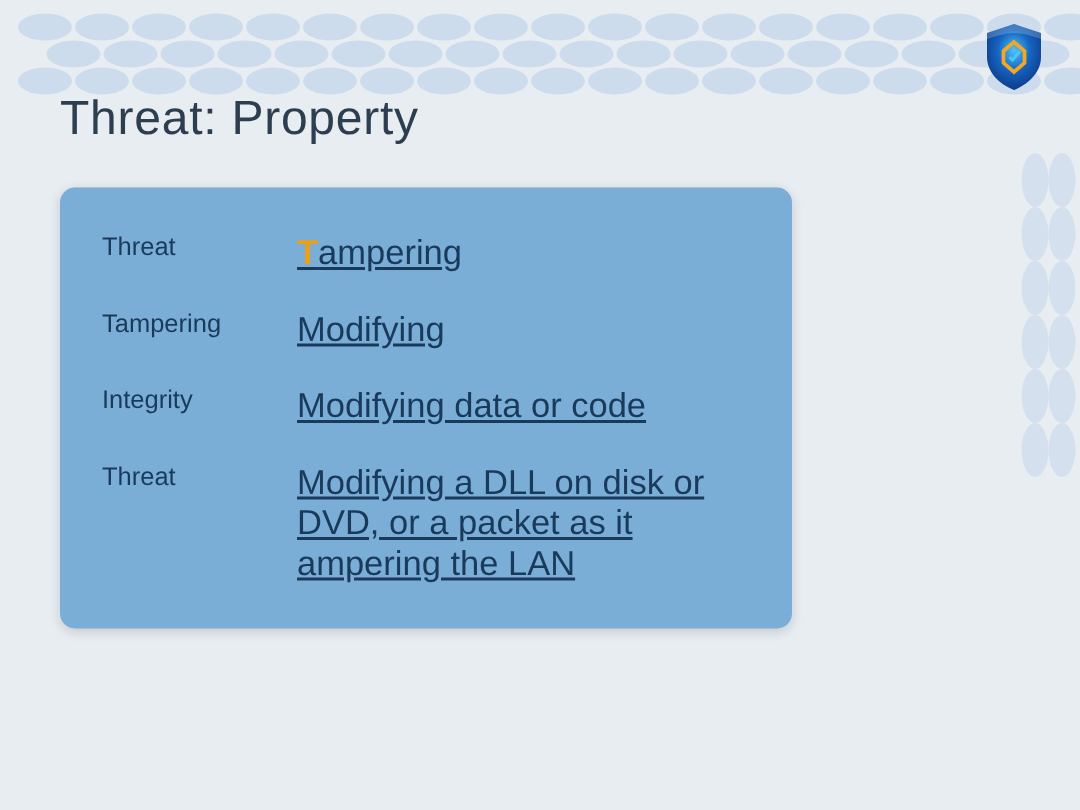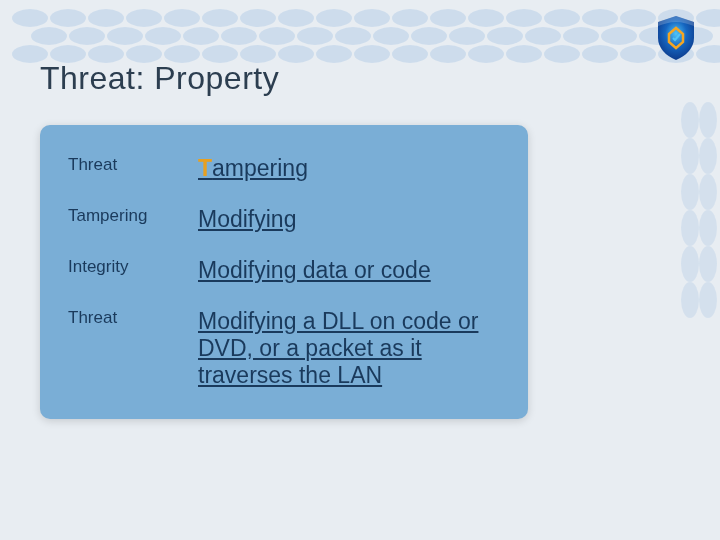--- a/index.html
+++ b/index.html
@@ -221,17 +221,17 @@
       <span class="info-value">Modifying</span>
     </div>
 
     <div class="info-row">
       <span class="info-label">Integrity</span>
       <span class="info-value">Modifying data or code</span>
     </div>
 
     <div class="info-row">
       <span class="info-label">Threat</span>
-      <span class="info-value">Modifying a DLL on code or DVD, or a packet as it traverses the LAN</span>
+      <span class="info-value">Modifying a DLL on disk or DVD, or a packet as it ampering the LAN</span>
     </div>
 
   </div>
 </div>
 
 </body></html>

